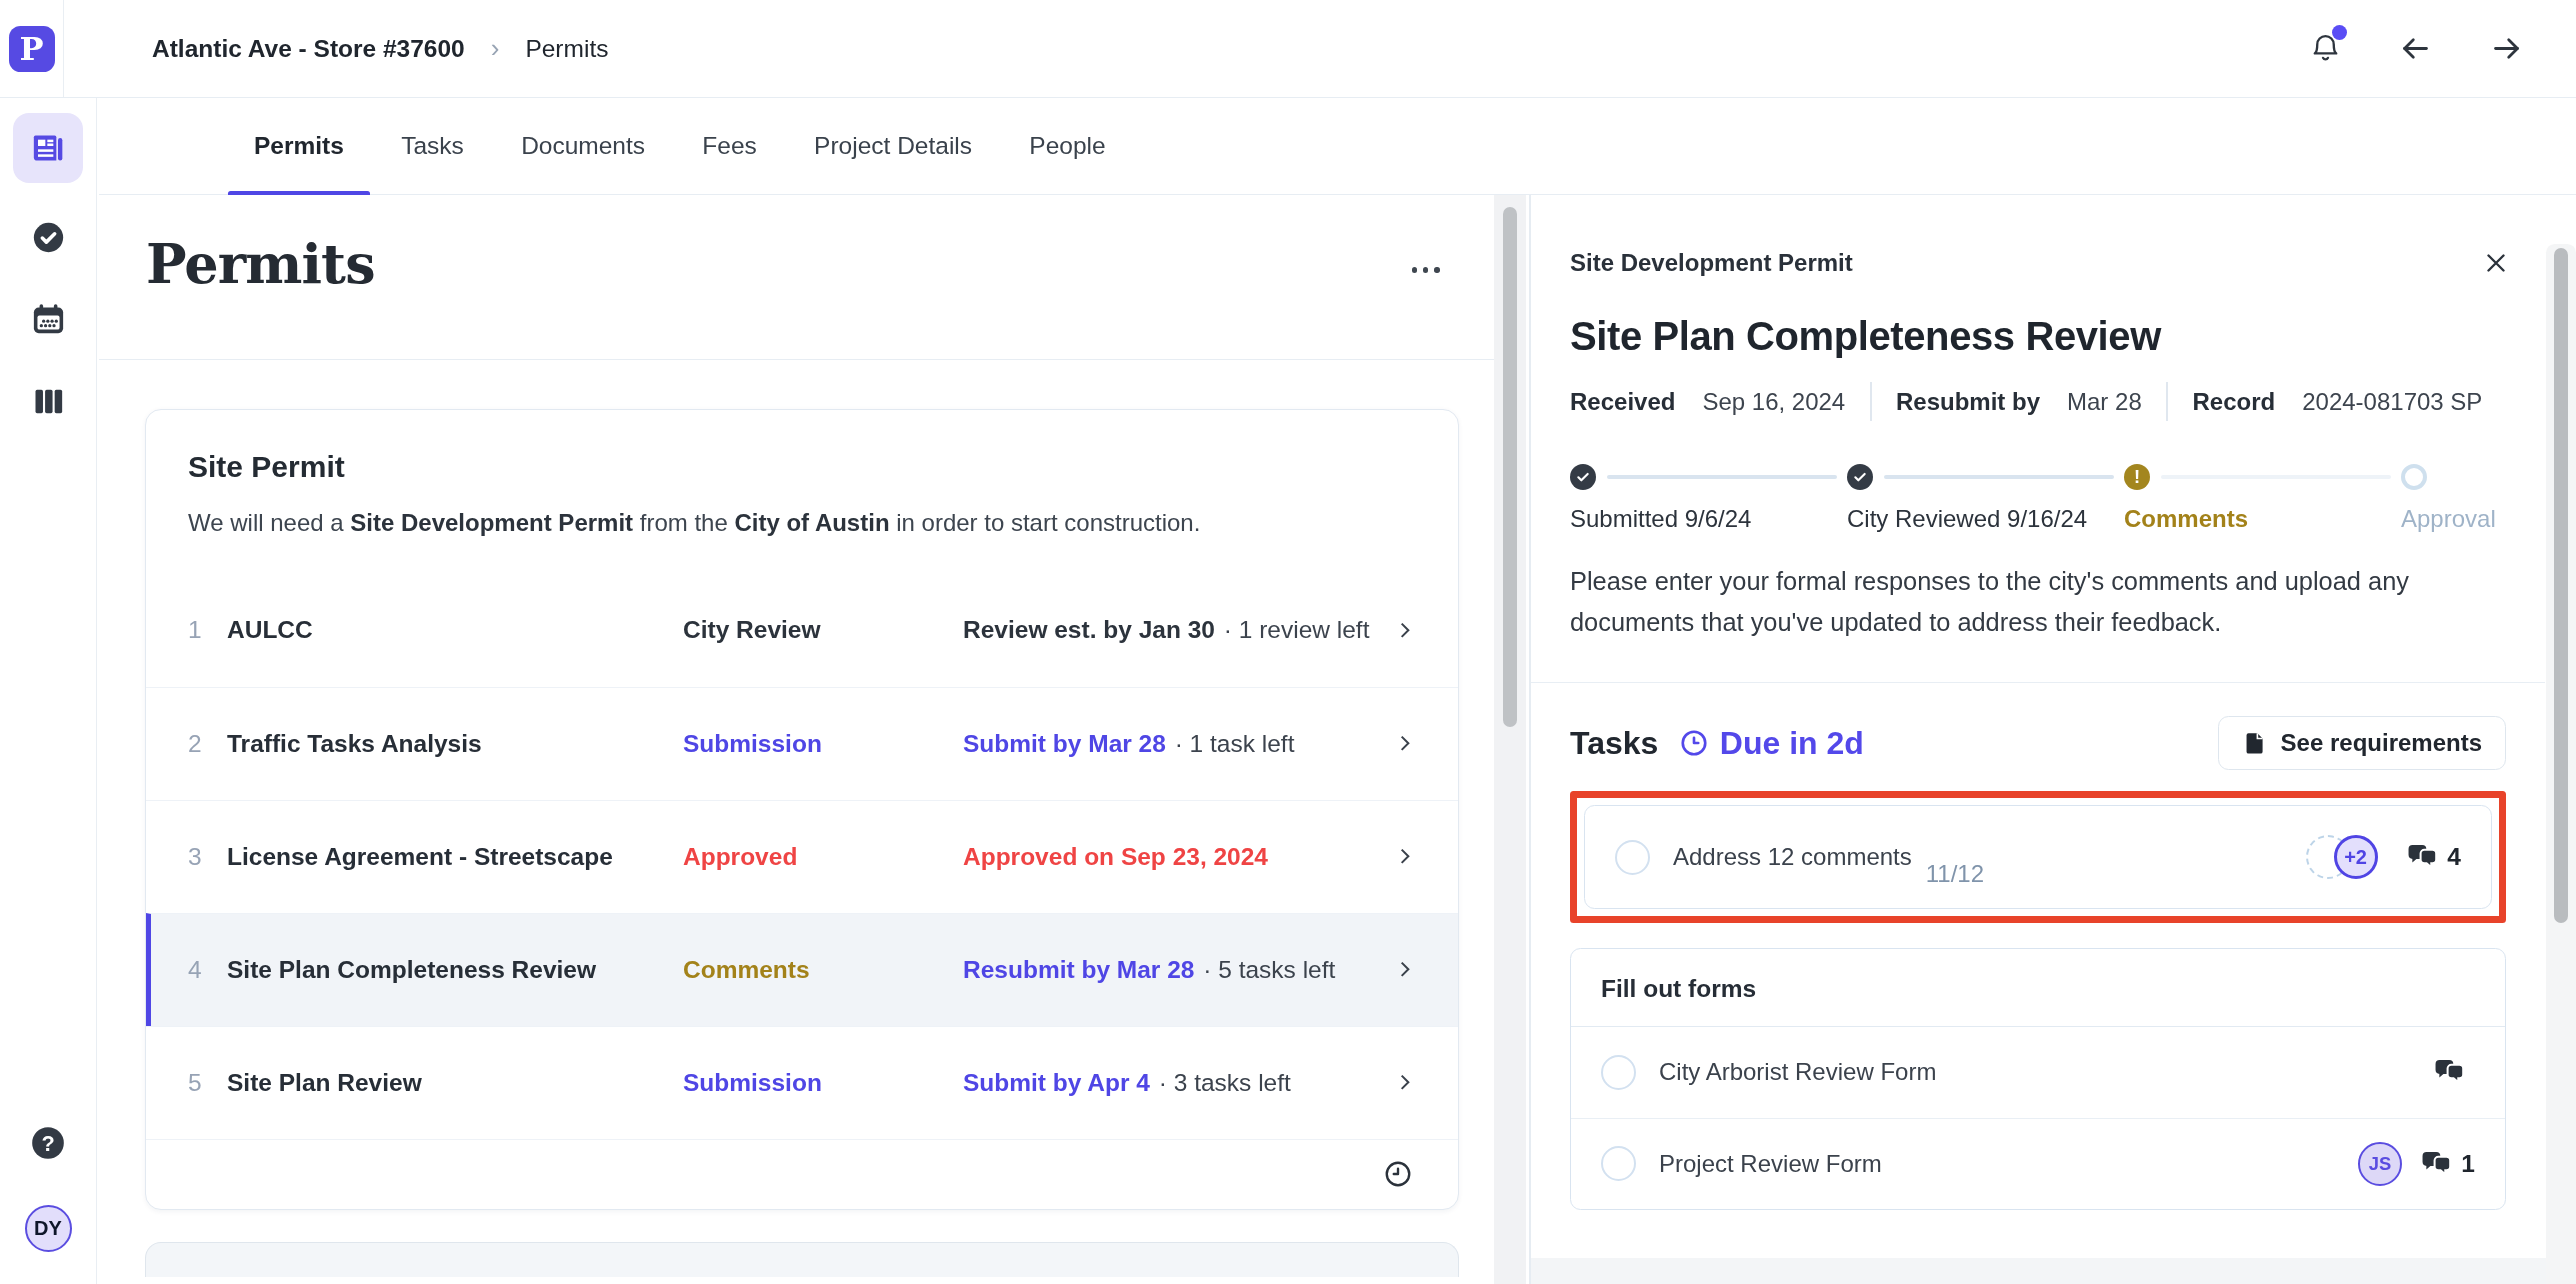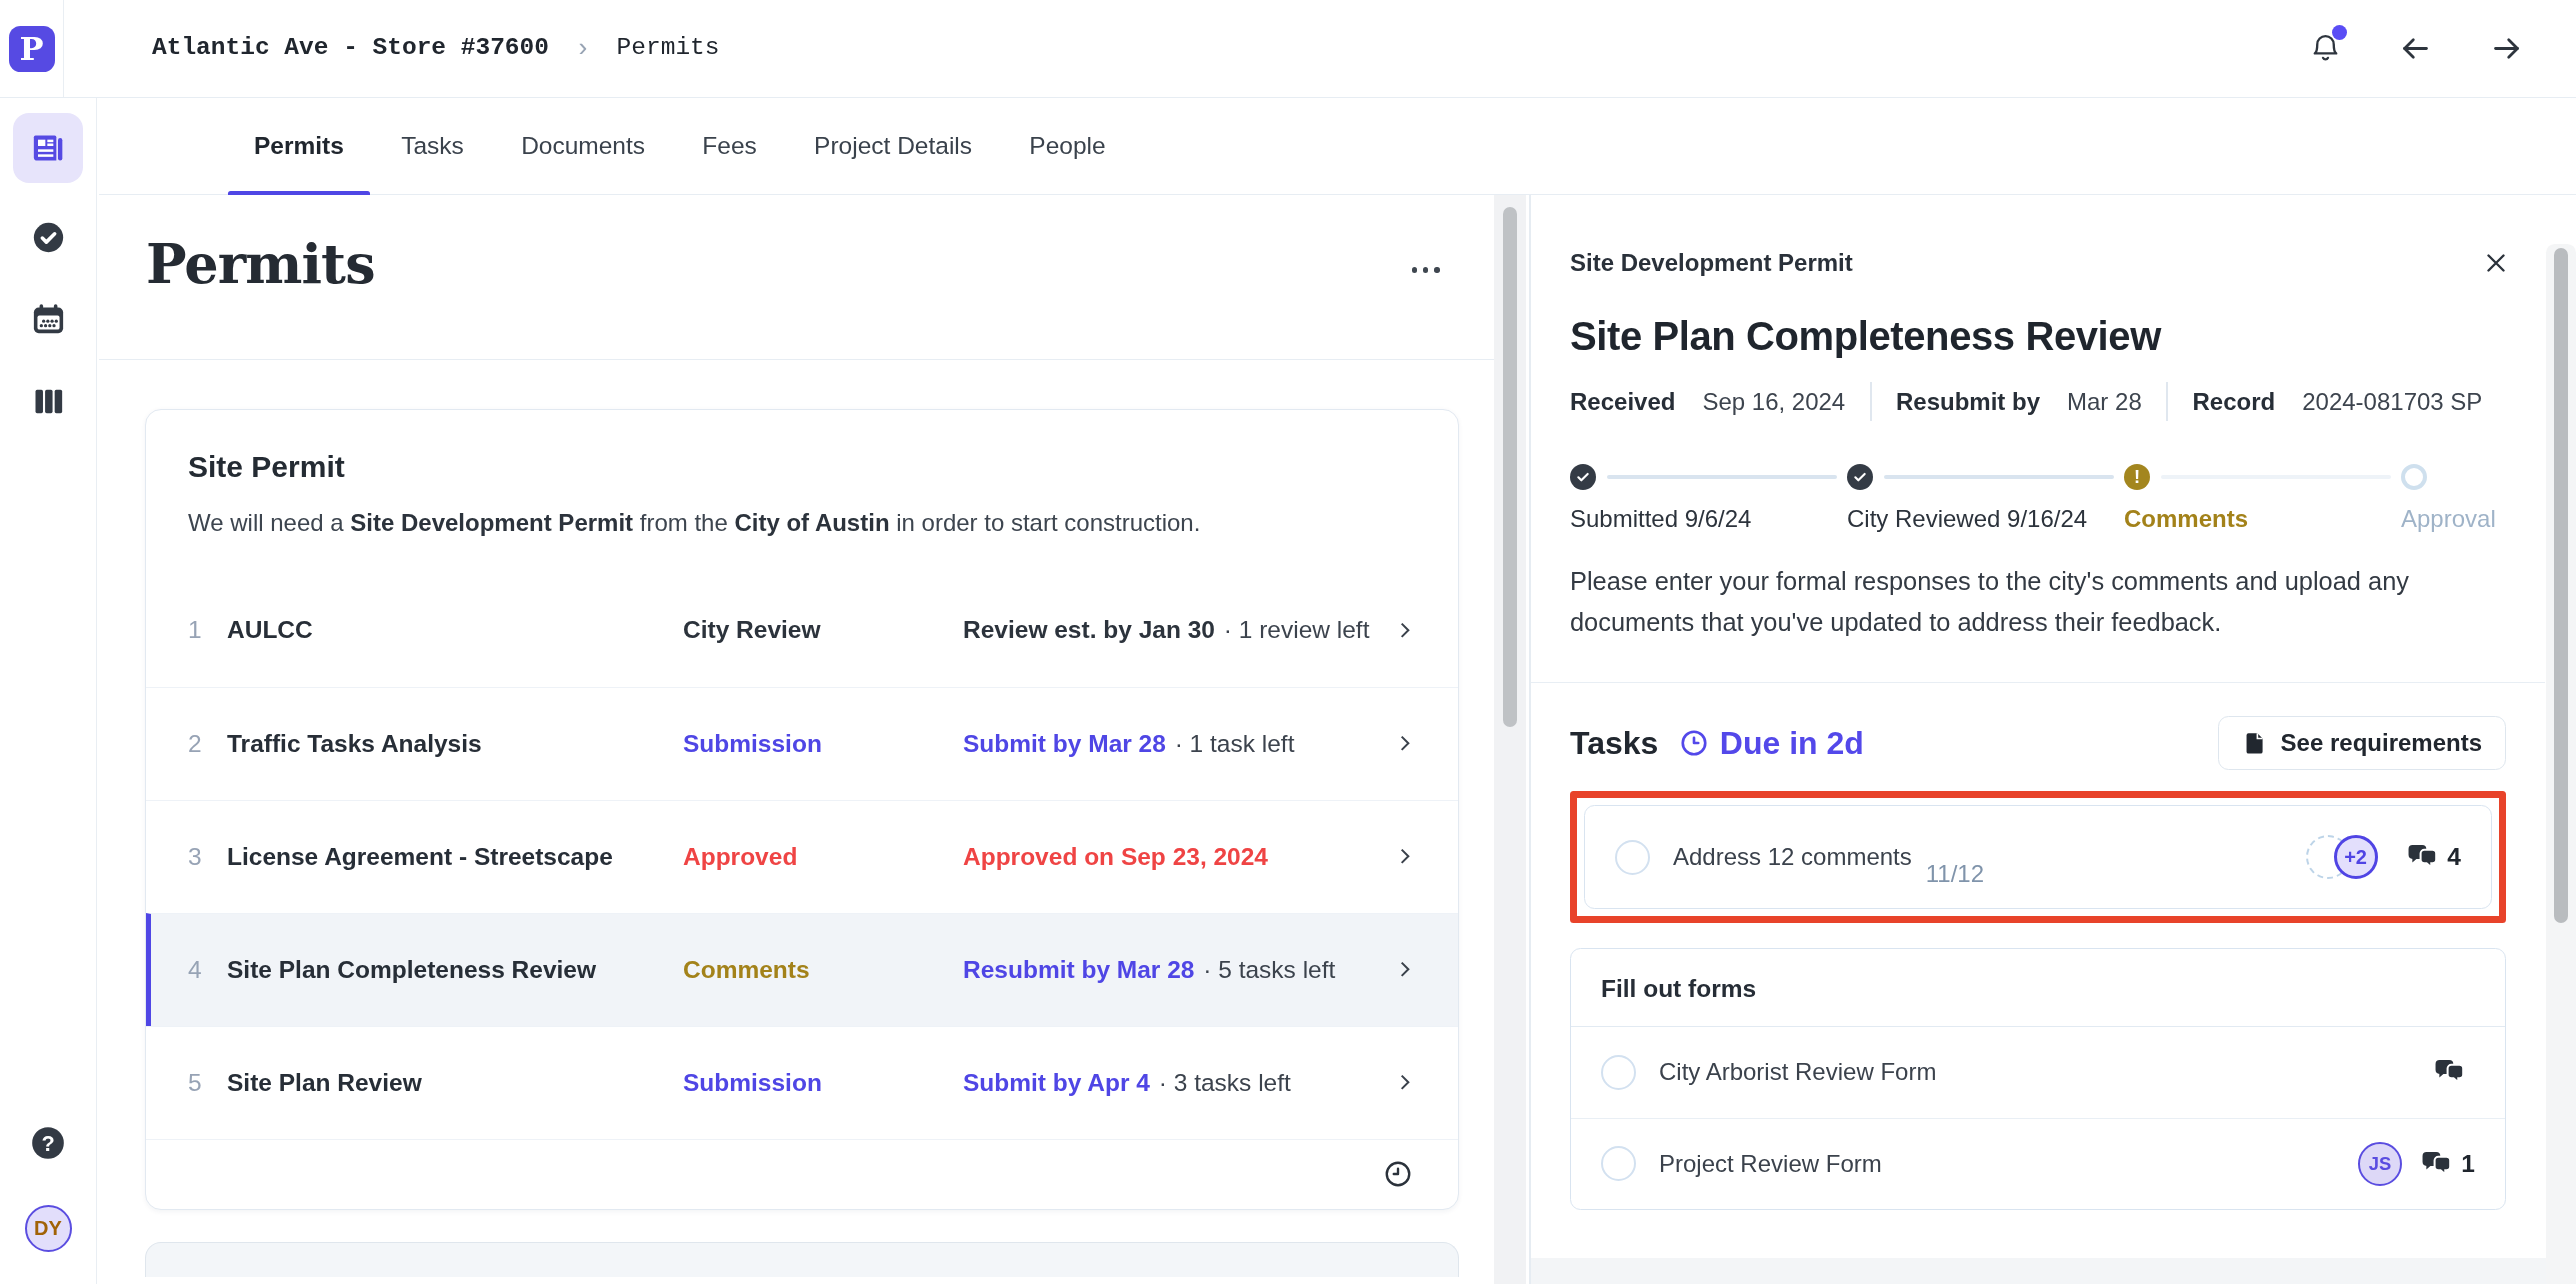--- a/index.html
+++ b/index.html
@@ -10,39 +10,39 @@
   }
   svg { display:block; }
 
   
   .topbar { position:absolute; left:0; top:0; width:2576px; height:98px;
     border-bottom:1.8px solid #e7edf3; display:flex; align-items:center; background:#fff; z-index:5; }
   .logo-cell { width:64px; height:100%; border-right:0.9px solid #e9eef3; display:flex; align-items:center; justify-content:center; }
   .logo { width:46px; height:46px; border-radius:11.4px; background:#564ae3; color:#fff;
     display:flex; align-items:center; justify-content:center;
     font-family:"DejaVu Serif", serif; font-size:32px; font-weight:700; cursor:pointer; }
-  .breadcrumb { display:flex; align-items:flex-start; margin-left:88px; font-size:24.5px;font-family:Liberation Mono, monospace; }
+  .breadcrumb { display:flex; align-items:center; margin-left:88px; font-size:24.5px; }
   .bc-project { font-weight:700; color:#20262e; }
   .bc-sep { color:#98a4b4; margin:0 26px; font-size:26px; }
   .bc-page { color:#20262e; font-weight:500; }
   .topbar-actions { margin-left:auto; margin-right:49px; display:flex; align-items:center; gap:49px; }
   .icon-btn { background:none; border:none; cursor:pointer; color:#2e353e; position:relative; padding:3.5px; }
   .bell-dot { position:absolute; right:-1.8px; top:-3.5px; width:15px; height:15px; border-radius:50%; background:#5a4df5; }
 
   
   .rail { position:absolute; left:0; top:98px; bottom:0; width:97px; border-right:1.8px solid #e9eef3;
     display:flex; flex-direction:column; align-items:center; background:#fff; }
   .rail-item { width:70px; height:70px; border-radius:16px; display:flex; align-items:center; justify-content:center;
     color:#333a44; cursor:pointer; background:transparent; border:none; }
   .rail-item.active { background:#e7e4fb; color:#564ae3; margin-top:15px; margin-bottom:7px; }
   .rail-item + .rail-item { margin-top:12.3px; }
   .rail-spacer { flex:1; }
   .rail-bottom { display:flex; flex-direction:column; align-items:center; gap:39px; margin-bottom:32px; }
   .rail-avatar { width:47px; height:47px; border-radius:50%; background:#e2defb; border:2.6px solid #5a4de0;
-    color:#a16207; font-size:20px; font-weight:700; display:flex; align-items:center; justify-content:center; cursor:pointer; }
+    color:#0f172a; font-size:20px; font-weight:700; display:flex; align-items:center; justify-content:center; cursor:pointer; }
 
   
   .tabsbar { position:absolute; left:99px; top:98px; right:0; height:97px; background:#fff;
     border-bottom:1.8px solid #e7edf3; display:flex; align-items:stretch; padding-left:129px; }
   .tab { position:relative; display:flex; align-items:center; padding:0 26px; margin-right:5.3px;
     font-size:24.5px; color:#3a424c; cursor:pointer; background:none; border:none; }
   .tab.active { color:#20262e; font-weight:600; }
   .tab.active::after { content:""; position:absolute; left:0; right:0; bottom:-1.8px; height:5.3px; background:#4f46e5; border-radius:2.6px 2.6px 0 0; }
 
   

